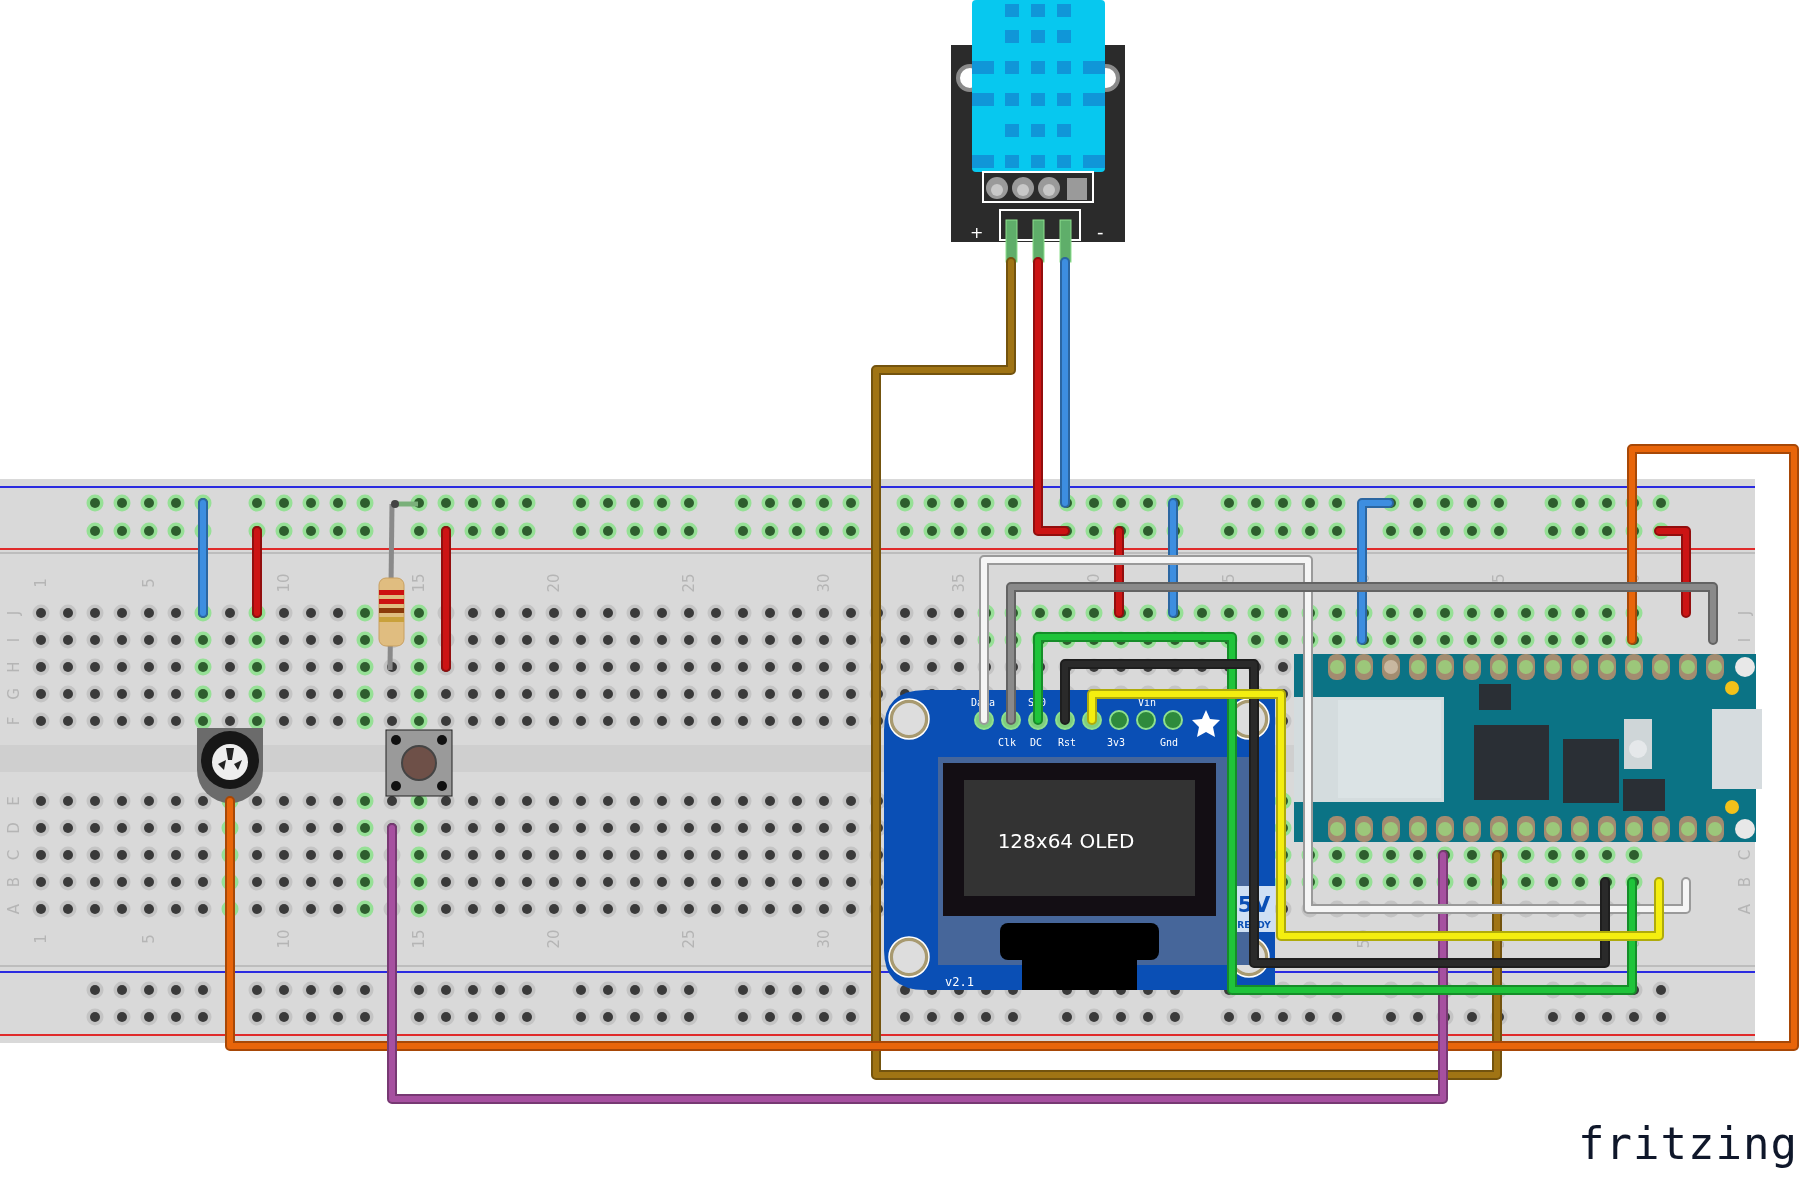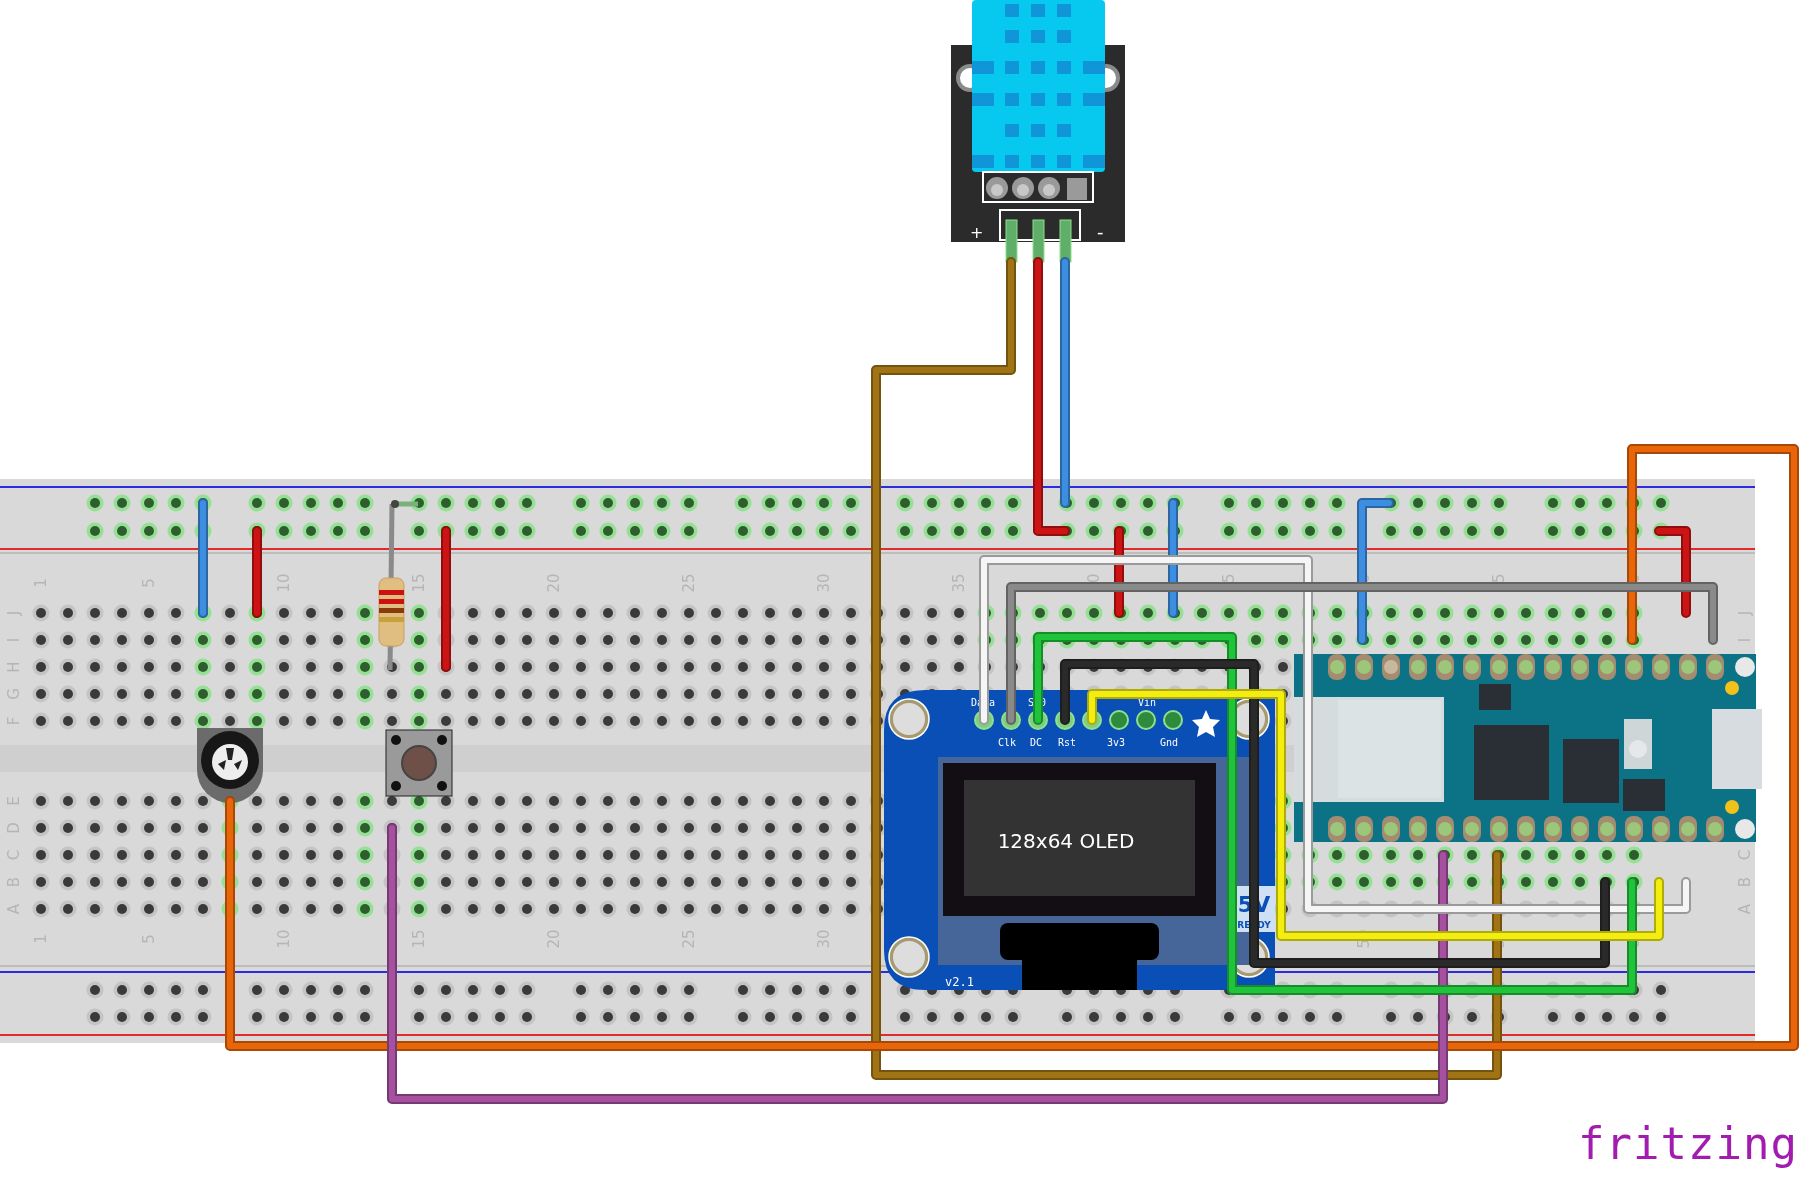--- a/index.html
+++ b/index.html
@@ -1,18 +1,18 @@
 <!DOCTYPE html>
 <html><head>
 <meta charset="utf-8">
 <style>
   html,body{margin:0;padding:0;background:#ffffff;}
   body{width:1806px;height:1179px;position:relative;overflow:hidden;font-family:"DejaVu Sans",sans-serif;}
   #stage{position:absolute;left:0;top:0;width:1806px;height:1179px;}
-  .fritz-logo{position:absolute;right:8px;bottom:10px;font-family:"DejaVu Sans Mono",monospace;font-size:44px;color:#a21caf;letter-spacing:1px;}
+  .fritz-logo{position:absolute;right:8px;bottom:10px;font-family:"DejaVu Sans Mono",monospace;font-size:44px;color:#0f172a;letter-spacing:1px;}
 </style>
 </head>
 <body>
 
 <svg id="stage" xmlns="http://www.w3.org/2000/svg" width="1806" height="1179" viewBox="0 0 1806 1179">
   <g id="bb">
       <rect x="0" y="479" width="1755" height="564" fill="#d9d9d9"></rect>
       <rect x="0" y="745" width="1755" height="27" fill="#cfcfcf"></rect>
       <line x1="0" y1="553" x2="1755" y2="553" stroke="#bdbdbd" stroke-width="2"></line>
       <line x1="0" y1="966" x2="1755" y2="966" stroke="#bdbdbd" stroke-width="2"></line>

